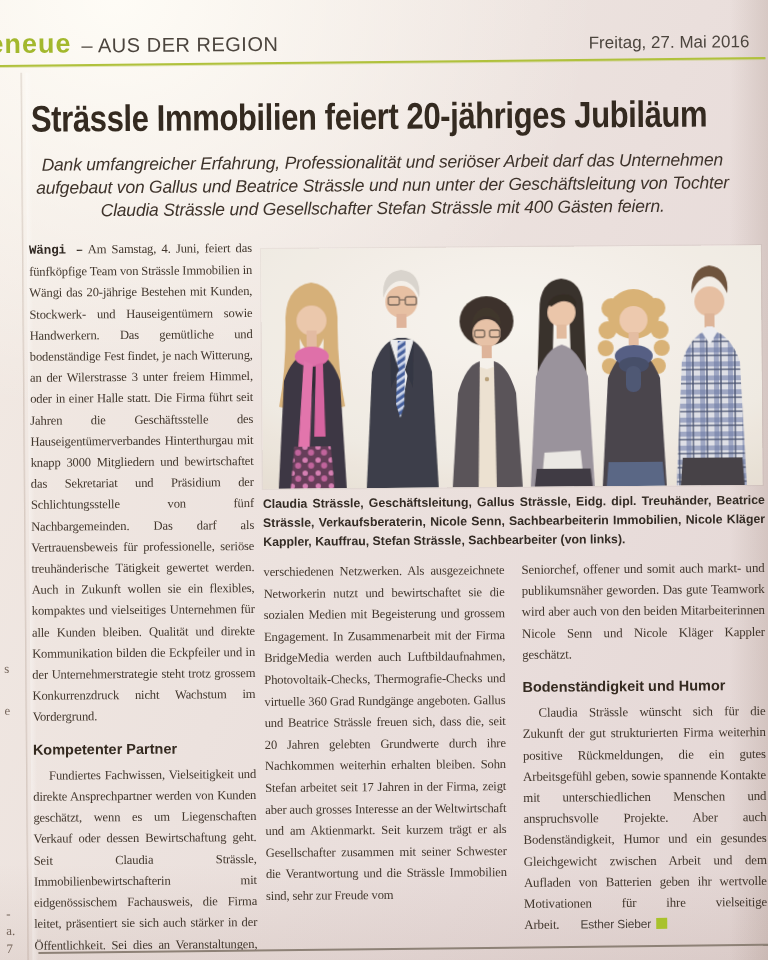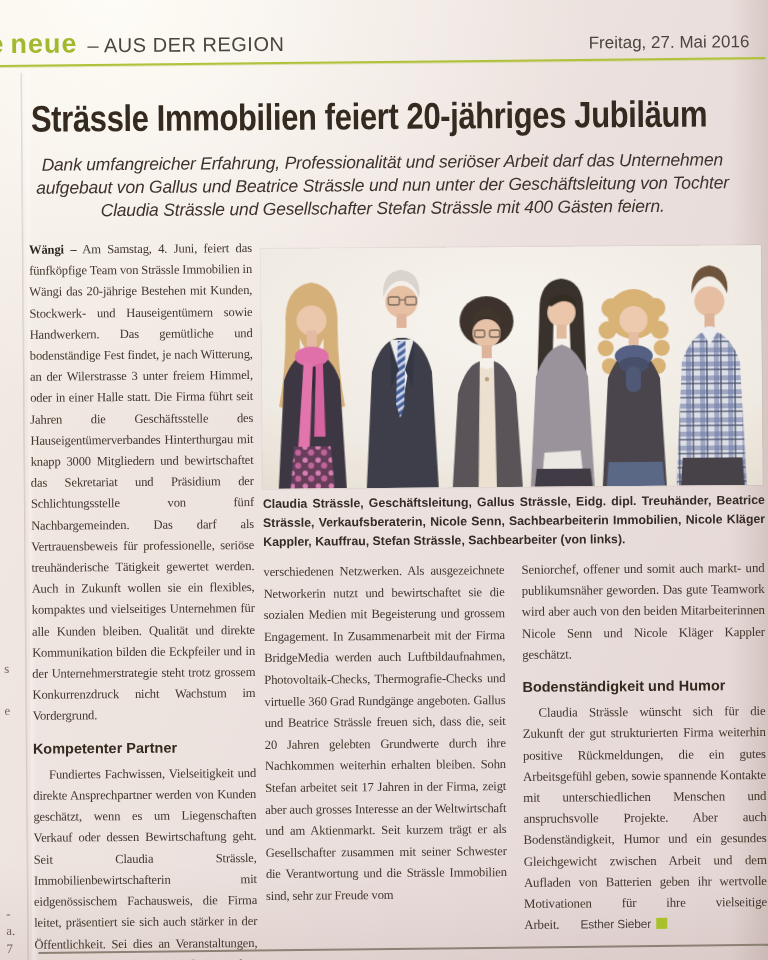--- a/index.html
+++ b/index.html
@@ -21,21 +21,21 @@
     background:linear-gradient(to right, rgba(110,80,60,0.22), rgba(110,80,60,0.04));}
   .crease2{position:absolute;left:28px;top:70px;bottom:0;width:6px;
     background:linear-gradient(to right, rgba(255,255,255,0.35), rgba(255,255,255,0));}
   .edge-frag{position:absolute;left:2px;font-size:13px;color:rgba(70,52,40,0.72);
     font-family:"Liberation Serif", serif;}
 
   
   .masthead{position:absolute;top:26px;left:-9px;right:16px;display:flex;align-items:baseline;}
   .logo-frag,.logo{font-family:"Liberation Sans", sans-serif;font-weight:bold;
     font-size:27px;color:#a3b82d;letter-spacing:1px;}
-  .logo{margin-left:6px;}
+  .logo{}
   .section-label{font-family:"Liberation Sans", sans-serif;font-size:20px;color:#4c453e;
     margin-left:10px;letter-spacing:0.5px;}
   .date{margin-left:auto;font-family:"Liberation Sans", sans-serif;font-size:17px;color:#4c453e;}
   .green-rule{position:absolute;top:61px;left:0;width:768px;height:2px;background:#b0c13c;
     transform:rotate(-0.15deg);box-shadow:0 1px 0 rgba(176,193,60,0.35);}
 
   
   .headline{position:absolute;top:96px;left:33px;width:730px;}
   .headline-inner{display:inline-block;white-space:nowrap;transform:scaleX(0.84);
     transform-origin:0 50%;font-family:"Liberation Sans", sans-serif;font-weight:bold;
@@ -44,21 +44,21 @@
     font-family:"Liberation Sans", sans-serif;font-style:italic;font-size:17.5px;
     line-height:23px;text-align:center;color:#3e332b;letter-spacing:-0.2px;}
 
   
   .col{position:absolute;text-align:justify;font-size:12.6px;line-height:21.2px;
     letter-spacing:-0.15px;color:#41362c;}
   .col p{margin:0;}
   .col1{top:237px;left:30px;width:223px;}
   .col2{top:561px;left:262px;width:241px;line-height:21.6px;}
   .col3{top:561px;left:520px;width:243px;font-size:12.9px;}
-  .loc{font-family:Liberation Serif, serif;font-weight:bold;color:#2f2721;}
+  .loc{font-family:Liberation Mono, monospace;font-weight:bold;color:#2f2721;}
   .subhead{font-family:"Liberation Sans", sans-serif;font-weight:bold;font-size:14.5px;
     color:#342a20;margin:11px 0 5px 0 !important;text-align:left;letter-spacing:0;}
   .indent{text-indent:16px;}
   .author{font-family:"Liberation Sans", sans-serif;font-size:12px;color:#4a423c;
     white-space:nowrap;margin-left:21px;}
   .endsq{display:inline-block;width:11px;height:11px;background:#a9c22c;
     margin-left:5px;vertical-align:-1px;}
 
   
   .photo{position:absolute;top:248px;left:262px;width:500px;height:240px;overflow:hidden;

